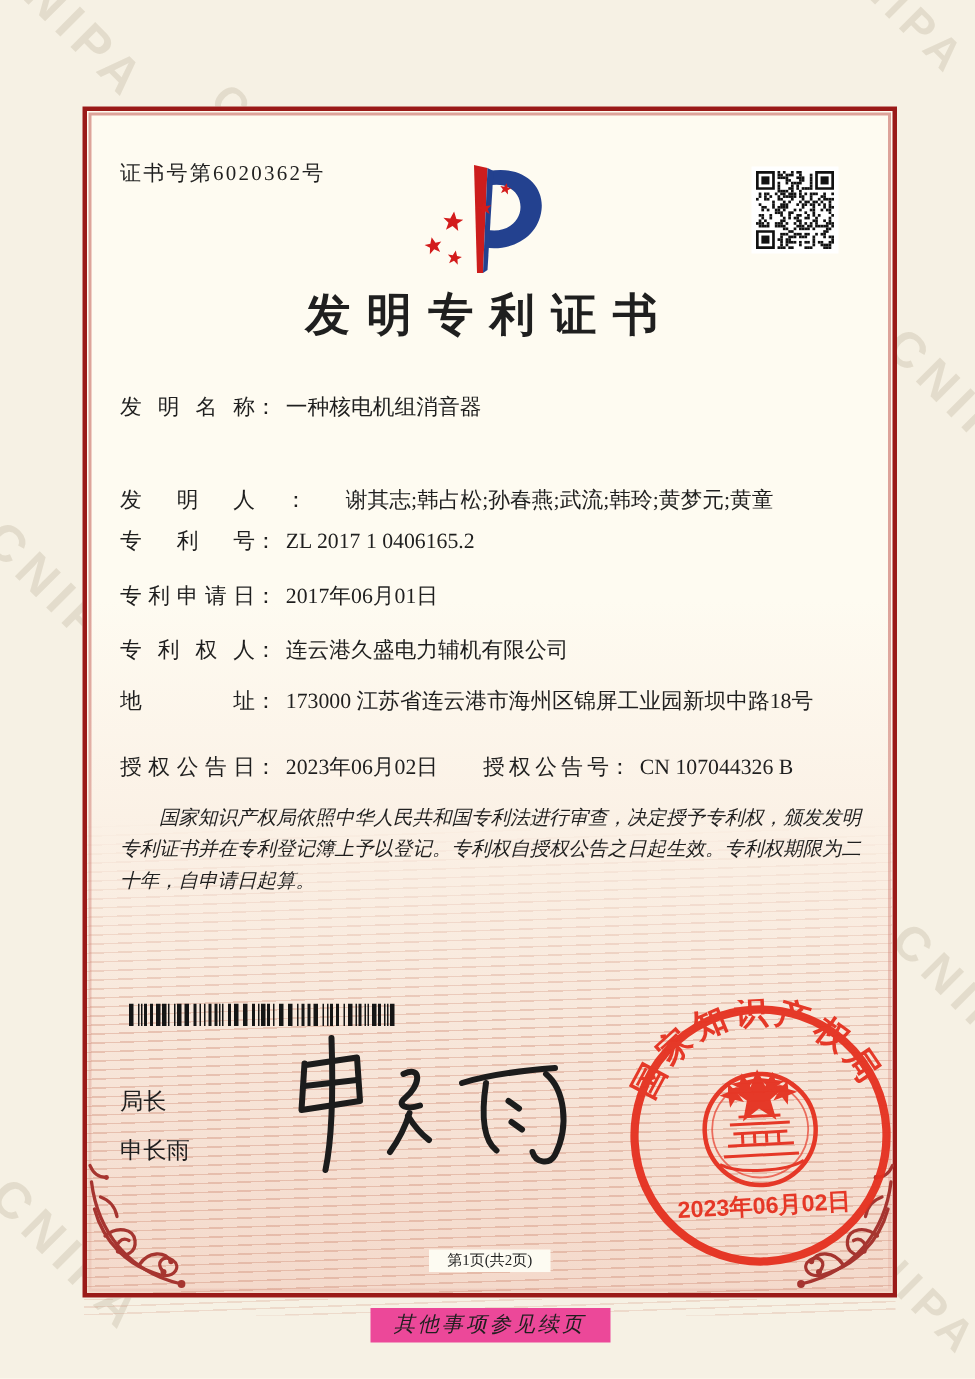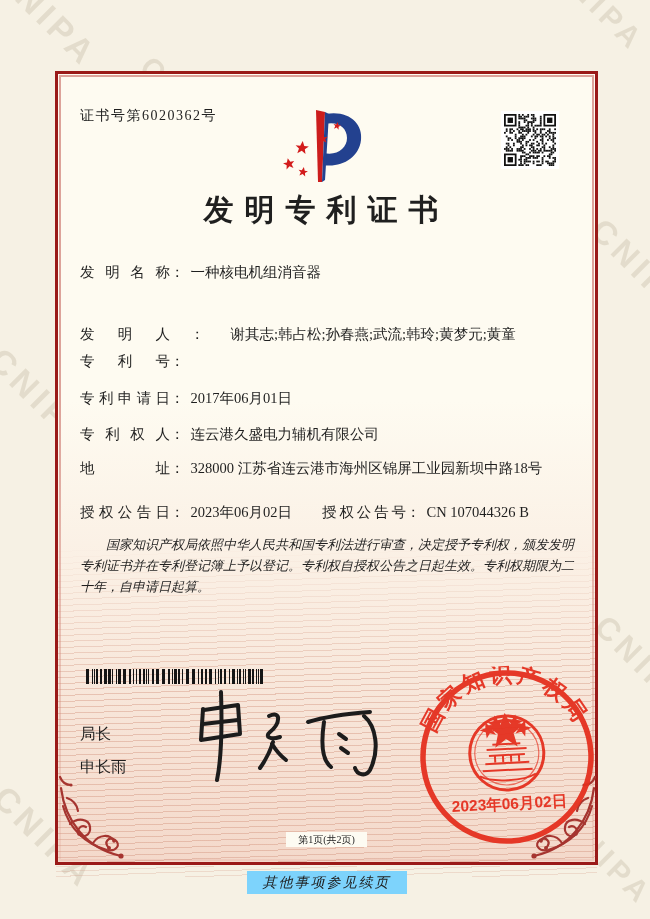--- a/index.html
+++ b/index.html
@@ -45,21 +45,21 @@
                   font-family:"Liberation Sans","DejaVu Sans",sans-serif;}
   .director-name{position:absolute;left:80px;top:757px;font-size:15.5px;z-index:2;
                  font-family:"Liberation Sans","DejaVu Sans",sans-serif;}
   .signature{position:absolute;left:172px;top:682px;width:228px;height:108px;z-index:3;}
   .seal{position:absolute;left:416px;top:666px;width:182px;height:182px;z-index:3;
         transform:rotate(-3deg);opacity:.95;}
   .pagenum{position:absolute;left:55px;top:833px;width:543px;text-align:center;z-index:2;font-size:10px;}
   .pagenum span{background:#fdfbf2;padding:2px 12px;}
   .contnote{position:absolute;left:55px;top:874px;width:543px;text-align:center;z-index:2;
             font-size:14px;font-style:italic;letter-spacing:2px;}
-  .contnote span{background:#7dd3fc;padding:4px 16px;}
+  .contnote span{background:#ec4899;padding:4px 16px;}
 </style>
 </head>
 <body>
 
 <div class="wm" style="left:-18px;top:-4px;font-size:34px;">CNIPA</div>
 <div class="wm" style="left:128px;top:86px;font-size:30px;">CNIPA</div>
 <div class="wm" style="left:540px;top:-12px;font-size:30px;">CNIPA</div>
 <div class="wm" style="left:382px;top:258px;font-size:30px;">CNIPA</div>
 <div class="wm" style="left:578px;top:250px;font-size:33px;">CNIPA</div>
 <div class="wm" style="left:-24px;top:380px;font-size:34px;">CNIPA</div>
@@ -441,35 +441,36 @@
     <span class="fvalue">一种核电机组消音器</span>
 </div>
 <div class="row" style="top:324px;gap:20px;">
   <span class="flabel">发明人</span>
     <span class="colon">：</span>
     <span class="fvalue">谢其志;韩占松;孙春燕;武流;韩玲;黄梦元;黄童</span>
 </div>
 <div class="row" style="top:351px;">
   <span class="flabel">专利号</span>
     <span class="colon">：</span>
+    <span class="fvalue">ZL 2017 1 0406165.2</span>
 </div>
 <div class="row" style="top:388px;">
   <span class="flabel">专利申请日</span>
     <span class="colon">：</span>
     <span class="fvalue">2017年06月01日</span>
 </div>
 <div class="row" style="top:424px;">
   <span class="flabel">专利权人</span>
     <span class="colon">：</span>
     <span class="fvalue">连云港久盛电力辅机有限公司</span>
 </div>
 <div class="row" style="top:458px;">
   <span class="flabel">地址</span>
     <span class="colon">：</span>
-    <span class="fvalue">328000 江苏省连云港市海州区锦屏工业园新坝中路18号</span>
+    <span class="fvalue">173000 江苏省连云港市海州区锦屏工业园新坝中路18号</span>
 </div>
 <div class="row" style="top:502px;">
   <span class="flabel">授权公告日</span>
     <span class="colon">：</span>
     <span class="fvalue">2023年06月02日</span>
   <span class="pair2">
     <span class="flabel">授权公告号</span>
       <span class="colon">：</span>
       <span class="fvalue">CN 107044326 B</span>
   </span>

